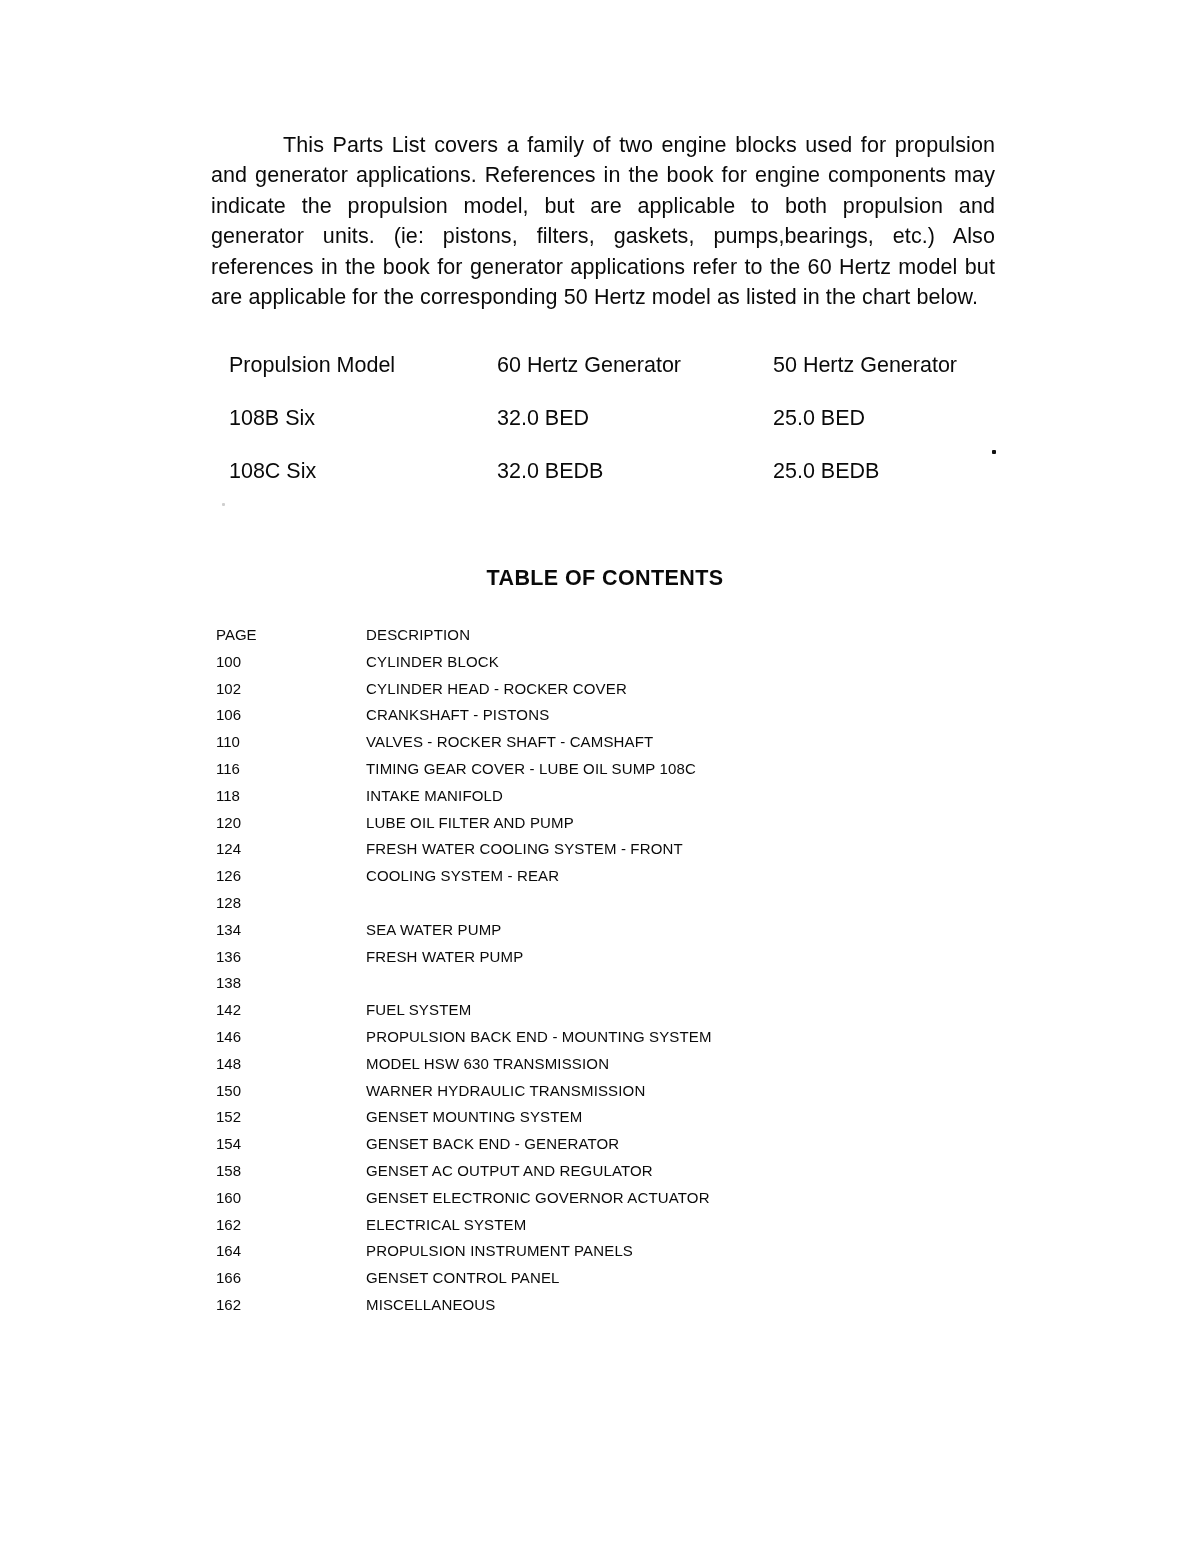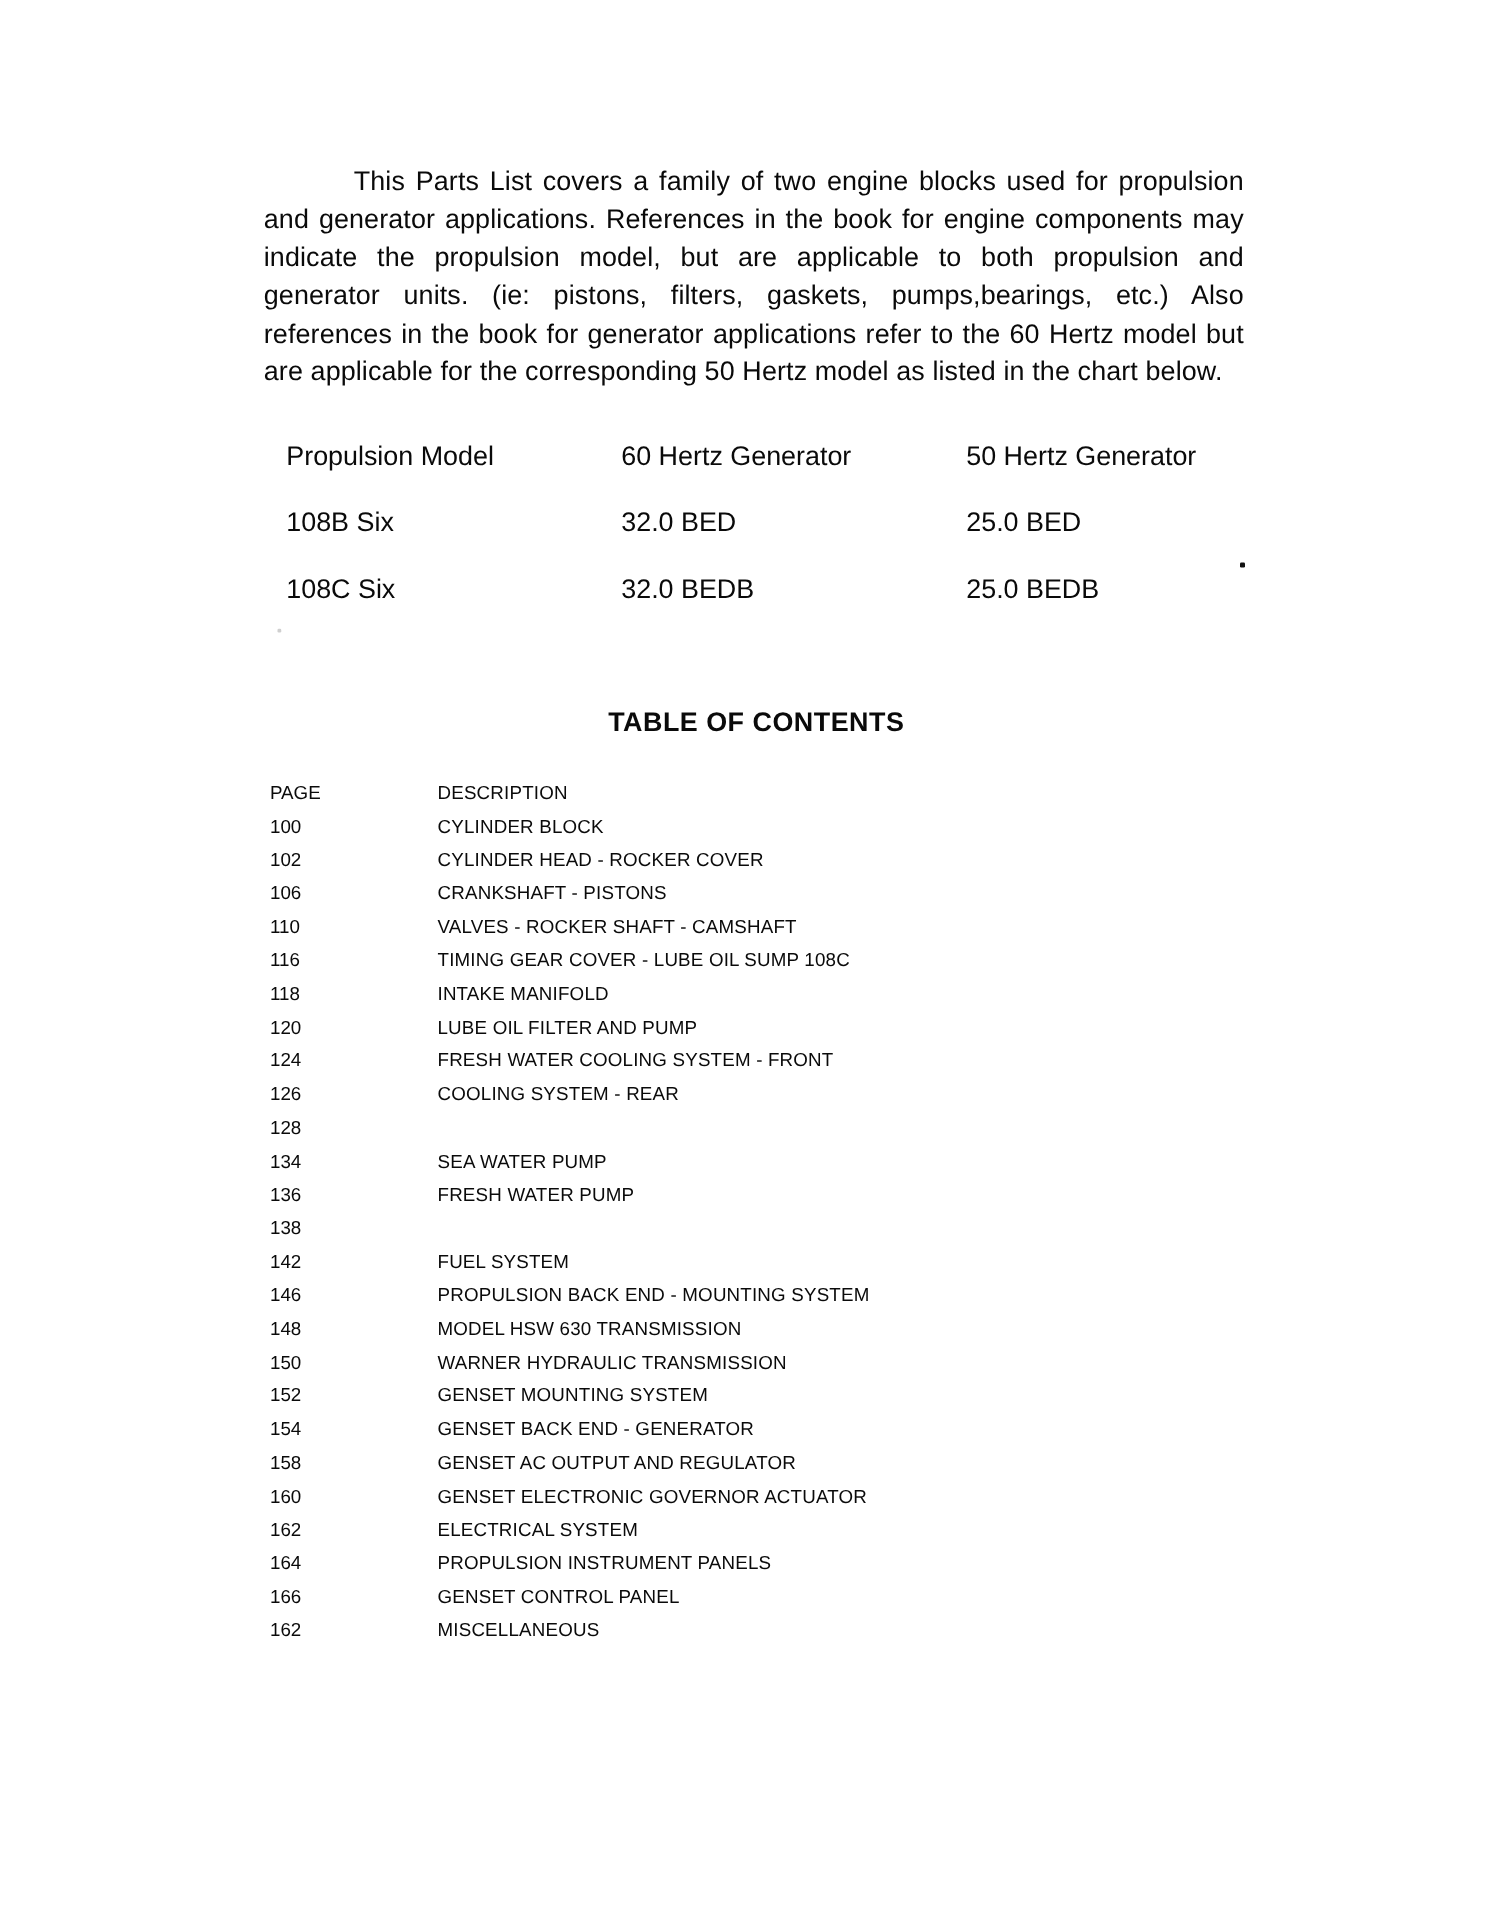--- a/index.html
+++ b/index.html
@@ -86,21 +86,21 @@
     text-decoration: underline;
   }
   .toc-page {
     position: absolute;
     left: 0;
     top: 0;
     width: 120px;
   }
   .toc-desc {
     position: absolute;
-    left: 134px;
+    left: 150px;
     top: 0;
     letter-spacing: 0.15px;
   }
 
   
   .speck {
     position: absolute;
     background: #111111;
     border-radius: 1px;
   }

